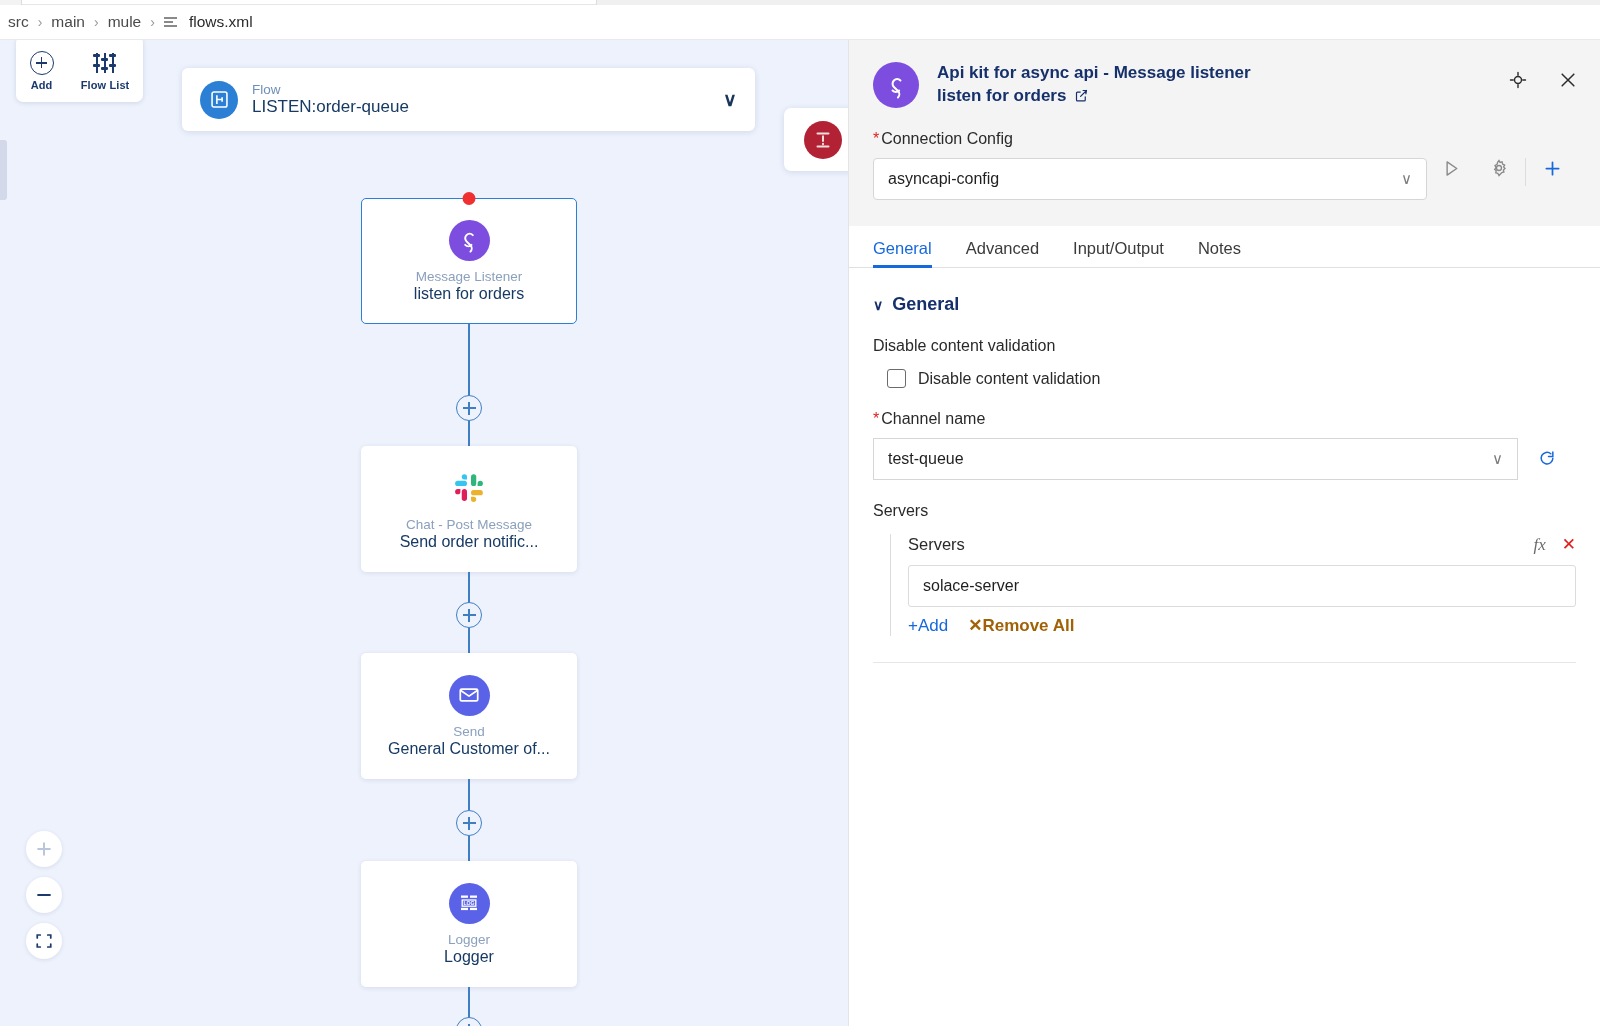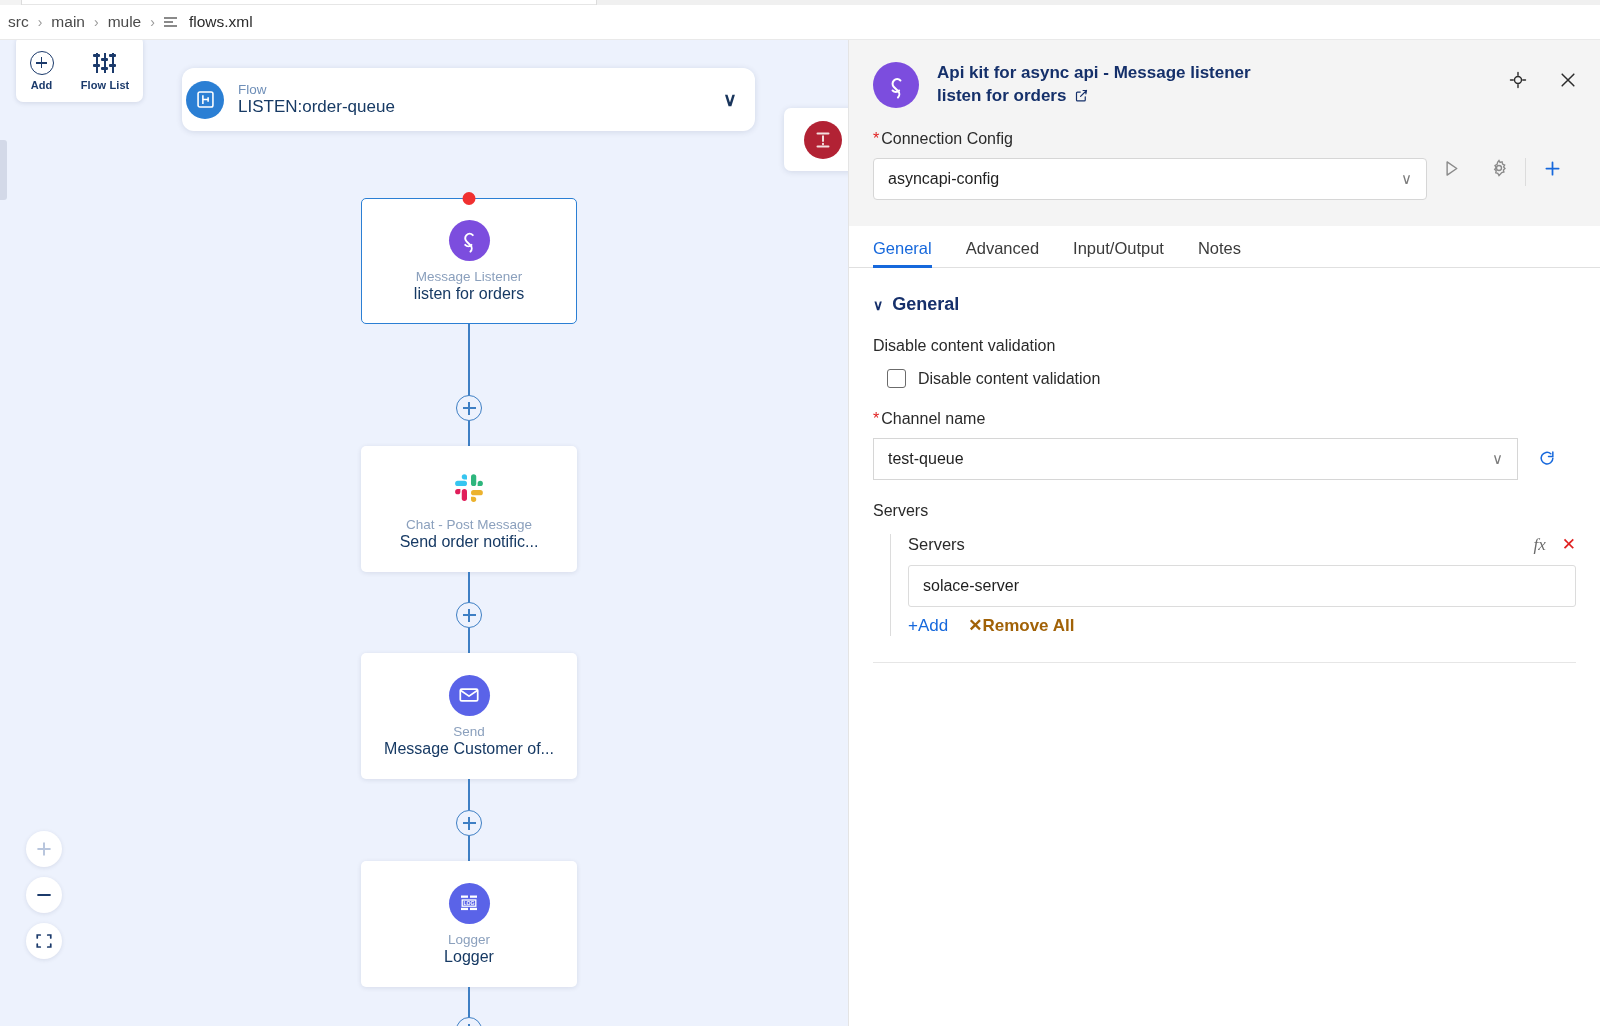--- a/index.html
+++ b/index.html
@@ -67,23 +67,23 @@
   .sliders-ico { width:26px; height:24px; position:relative; }
   .sliders-ico .v { position:absolute; width:1.8px; background:#1b3a6b; top:2px; height:20px; }
   .sliders-ico .v:nth-of-type(1){ left:4px;}
   .sliders-ico .v:nth-of-type(2){ left:12px;}
   .sliders-ico .v:nth-of-type(3){ left:20px;}
   .sliders-ico .k { position:absolute; width:7.5px; height:3.4px; background:#1b3a6b; border-radius:1px;}
 
   
   .flow-bar {
     position: absolute; left: 182px; top: 28px; width: 573px; height: 63px;
-    background: #ffffff; border-radius: 12px;
+    background: #ffffff; border-radius: 6px;
     box-shadow: 0 1px 6px rgba(16,30,70,.12);
-    display:flex; align-items:center; padding: 0 18px 0 4px;
+    display:flex; align-items:center; padding: 0 18px 0 18px;
   }
   .flow-av {
     width: 38px; height: 38px; border-radius: 50%; background:#2b7fd4;
     display:flex; align-items:center; justify-content:center; flex:none;
   }
   .flow-txt { margin-left: 14px; line-height: 1.18; }
   .flow-kind { font-size: 13.5px; color:#6f8fb8; }
   .flow-name { font-size: 17px; color:#173a64; }
   .chev-lg { margin-left:auto; font-size:19px; color:#19355c; font-weight:700; }
 
@@ -312,21 +312,21 @@
     <div class="conn" style="left:469px; top:588px; height:25px;"></div>
 
     <div class="node" style="left:361px; top:613px;">
       <span class="nicon" style="background:#5a63e8;">
         <svg width="22" height="22" viewBox="0 0 24 24" fill="none" stroke="#ffffff" stroke-width="1.9" stroke-linejoin="round">
           <rect x="2.5" y="5.5" width="19" height="13" rx="1.6"></rect>
           <path d="M3 7l9 6.2L21 7"></path>
         </svg>
       </span>
       <span class="ntype">Send</span>
-      <span class="nname">Message Customer of...</span>
+      <span class="nname">General Customer of...</span>
     </div>
 
     <div class="conn" style="left:469px; top:739px; height:31px;"></div>
     <div class="plusnode" style="left:469px; top:770px;"></div>
     <div class="conn" style="left:469px; top:796px; height:25px;"></div>
 
     <div class="node" style="left:361px; top:821px;">
       <span class="nicon" style="background:#5a63e8;">
         <svg width="24" height="24" viewBox="0 0 24 24">
           <rect x="4" y="4.5" width="7" height="2.3" fill="#ffffff"></rect>

